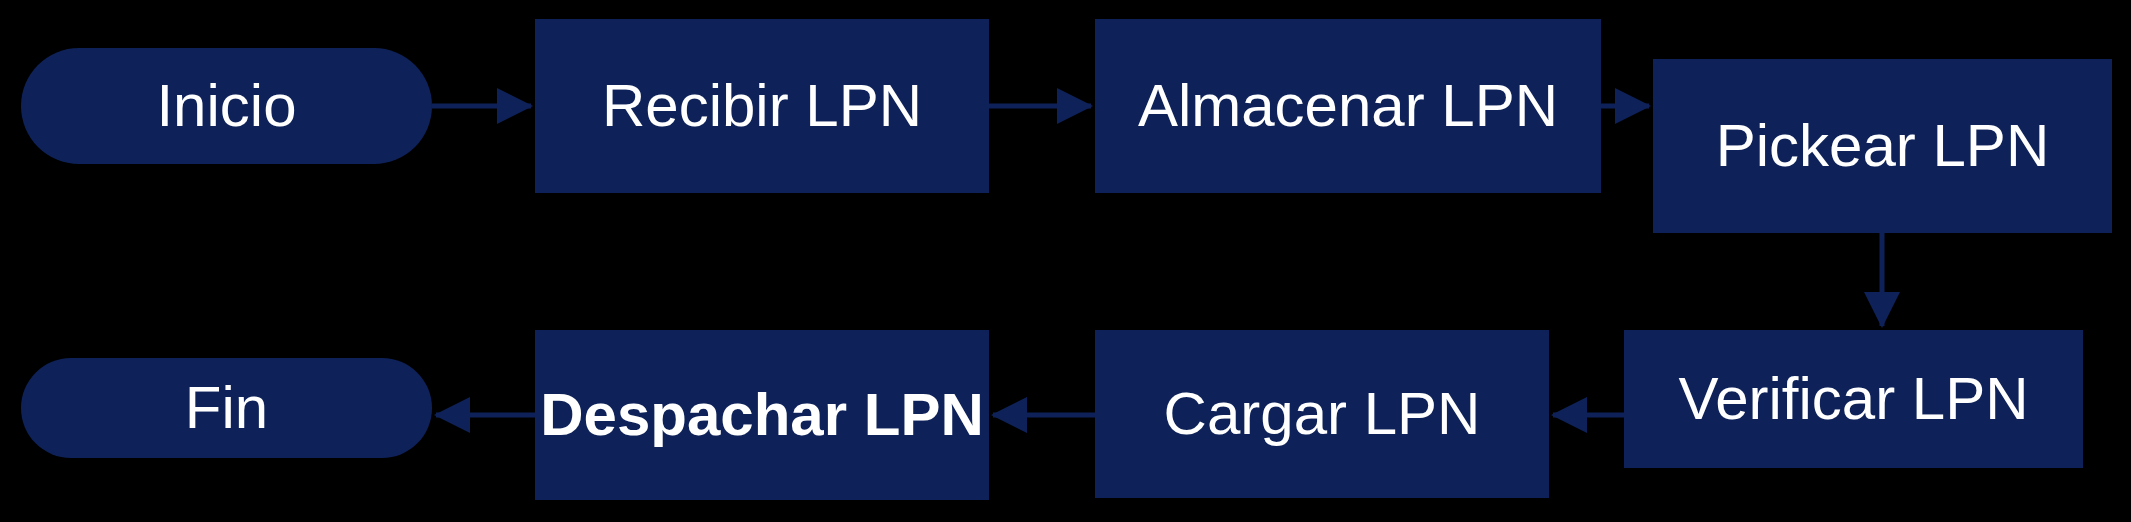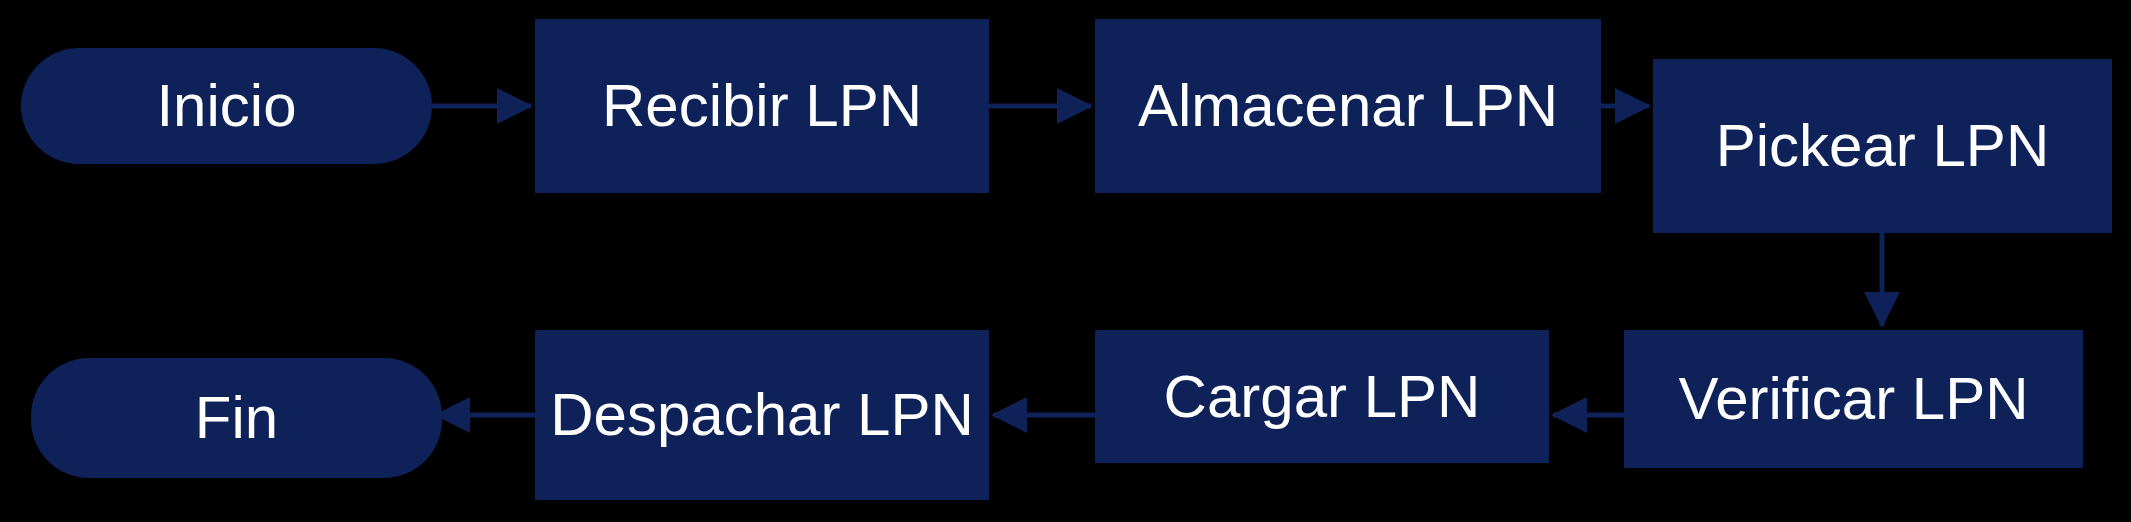--- a/index.html
+++ b/index.html
@@ -83,25 +83,25 @@
   </div>
 
   <div class="node process" style="left:1653px; top:19px; width:459px; height:174px;margin-top:40px;">
     <span>Pickear LPN</span>
   </div>
 
   <div class="node process" style="left:1624px; top:330px; width:459px; height:138px;">
     <span>Verificar LPN</span>
   </div>
 
-  <div class="node process" style="left:1095px; top:330px; width:454px; height:133px;">
+  <div class="node process" style="left:1095px; top:330px; width:454px; height:168px;">
     <span>Cargar LPN</span>
   </div>
 
-  <div class="node process" style="left:535px; top:330px; width:454px; height:170px;">
+  <div class="node process" style="left:535px; top:330px; width:454px; height:170px;font-weight:bold;">
     <span>Despachar LPN</span>
   </div>
 
-  <div class="node terminator" style="left:31px; top:358px; width:411px; height:120px;">
+  <div class="node terminator" style="left:21px; top:358px; width:411px; height:100px;">
     <span>Fin</span>
   </div>
 
 </div>
 
 </body></html>

